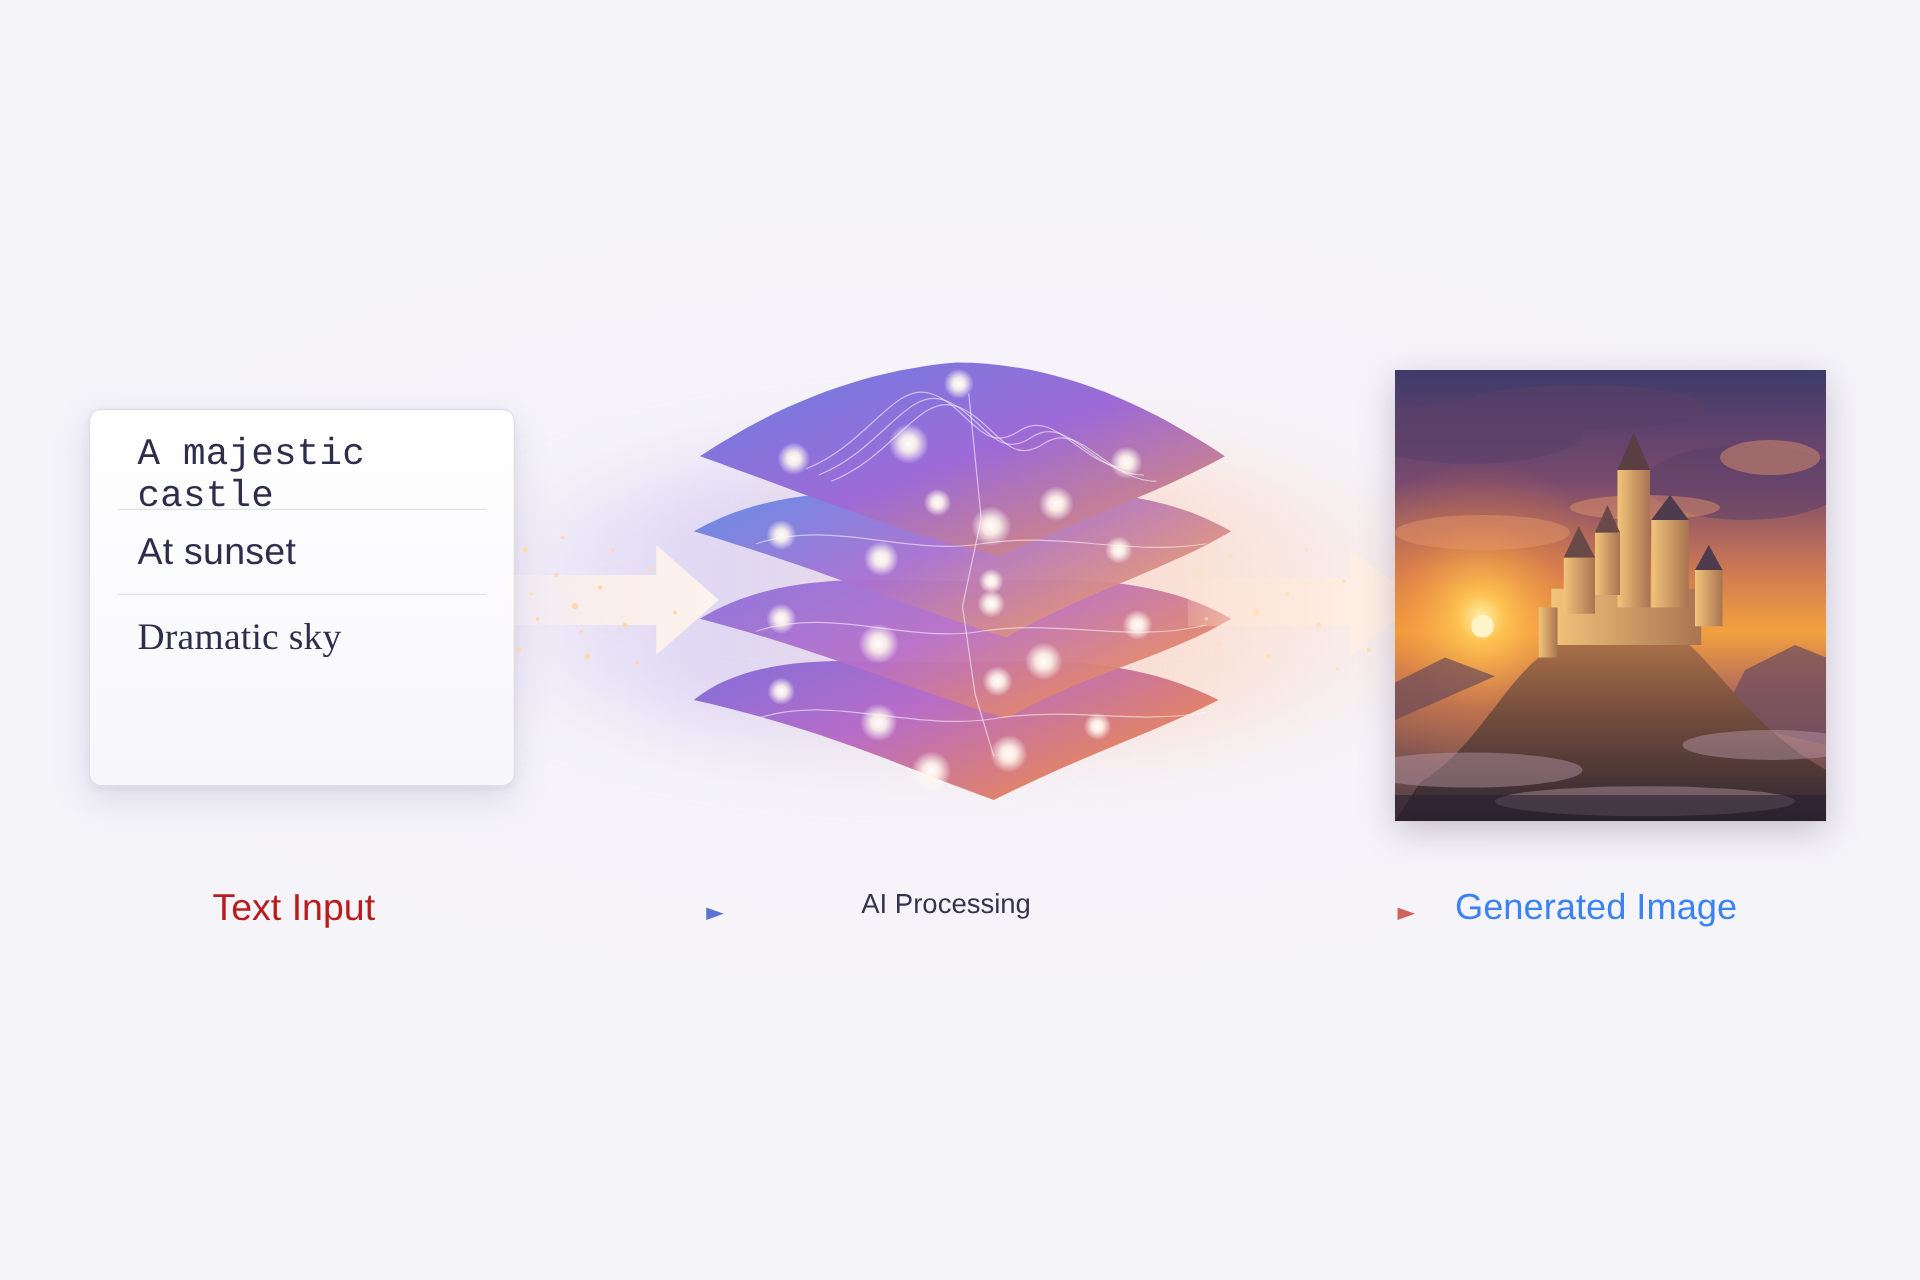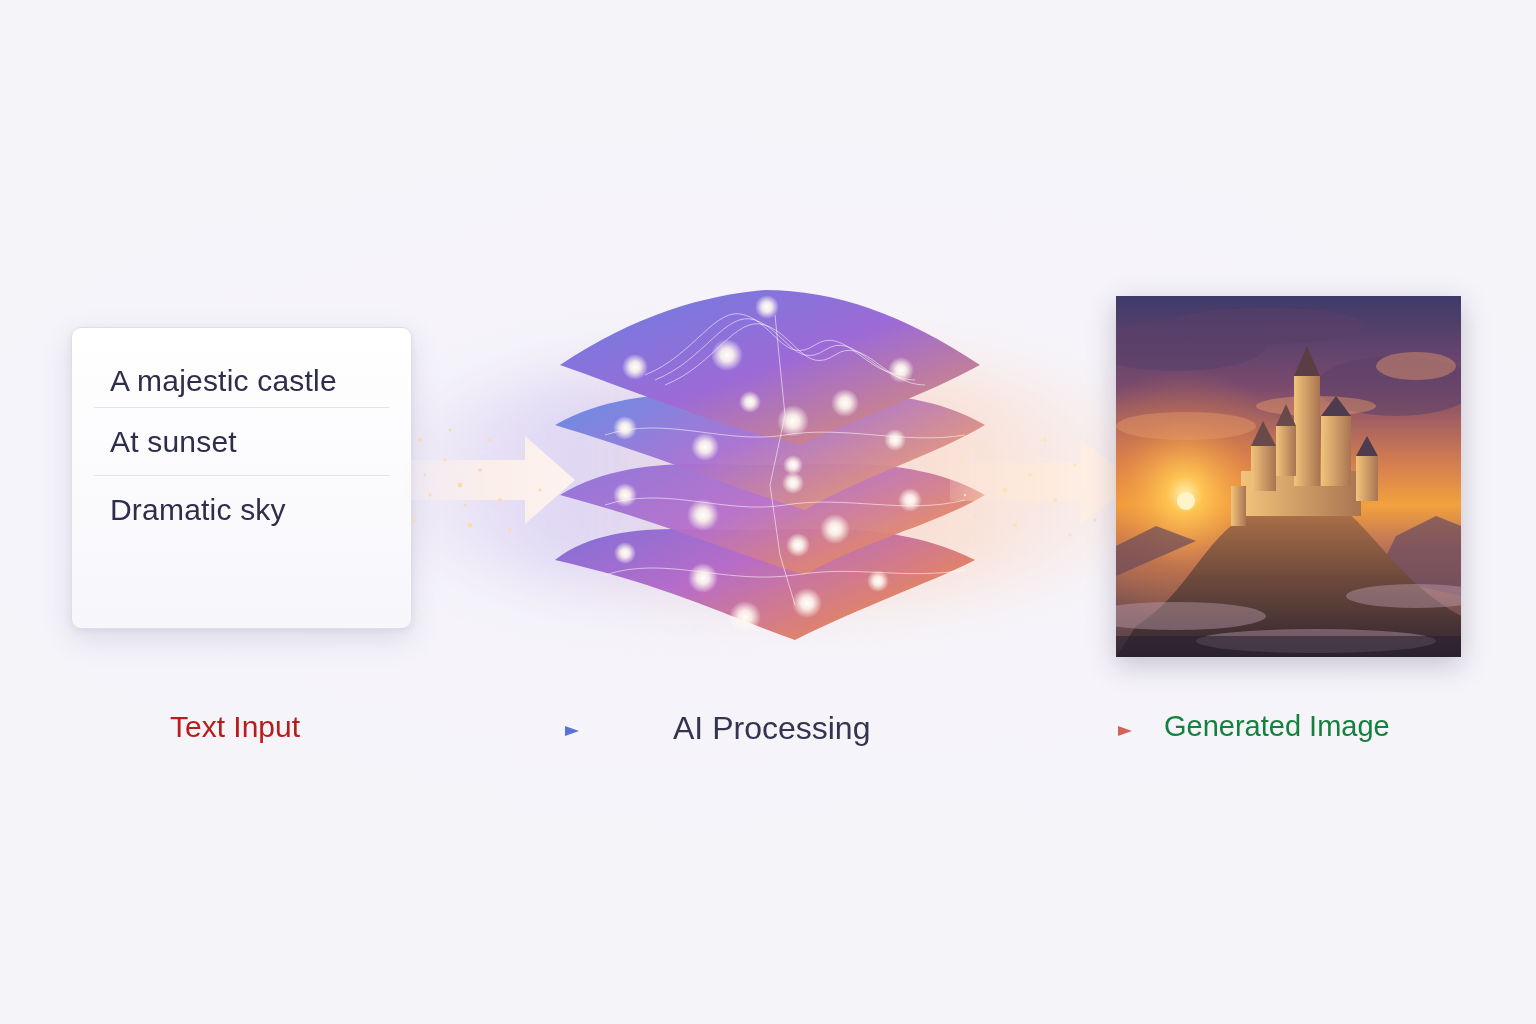--- a/index.html
+++ b/index.html
@@ -29,22 +29,22 @@
       box-shadow: 0 10px 30px rgba(90,80,140,0.16), 0 2px 6px rgba(90,80,140,0.08);
       padding: 0 22px;
     }
     .card-item {
       height: 68px; display: flex; align-items: center;
       padding-left: 16px;
       font-size: 30px; color: #2e2e4c;
       border-bottom: 1px solid #e4e3ec;
       letter-spacing: 0.2px;
     }
-    .card-item:first-child { height: 80px; padding-top: 26px; }
-    .card-item:last-child { border-bottom: none; }
+    .card-item:first-child { height: 80px; padding-top: 26px; font-family: Liberation Mono, monospace; }
+    .card-item:last-child { border-bottom: none; font-family: Liberation Serif, serif; }
 
     
     .big-arrow { position: absolute; }
     .particles { position: absolute; }
 
     
     .layers { position: absolute; left: 545px; top: 285px; width: 450px; height: 370px; }
 
     
     .gen-image {
@@ -52,22 +52,22 @@
       box-shadow: 0 8px 26px rgba(60,40,80,0.25);
       overflow: hidden;
     }
 
     
     .label {
       position: absolute; top: 710px; font-size: 30px; color: #2f2f4d;
       white-space: nowrap;
     }
     .label.l1 { left: 170px; color: #b91c1c; }
-    .label.l2 { left: 673px; color: #34344f; font-size: 32px; }
-    .label.l3 { left: 1164px; color: #15803d; font-size: 29px; }
+    .label.l2 { left: 689px; color: #34344f; font-size: 22px; }
+    .label.l3 { left: 1164px; color: #3b82f6; font-size: 29px; }
     .mini-arrow { position: absolute; top: 724px; }
   </style>
 </head>
 <body>
 
 <div class="stage">
 
   <div class="haze"></div>
 
   <div class="card">

